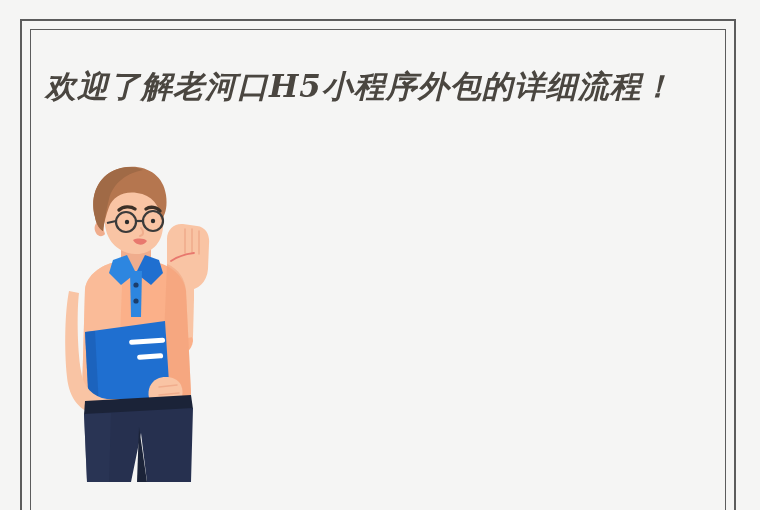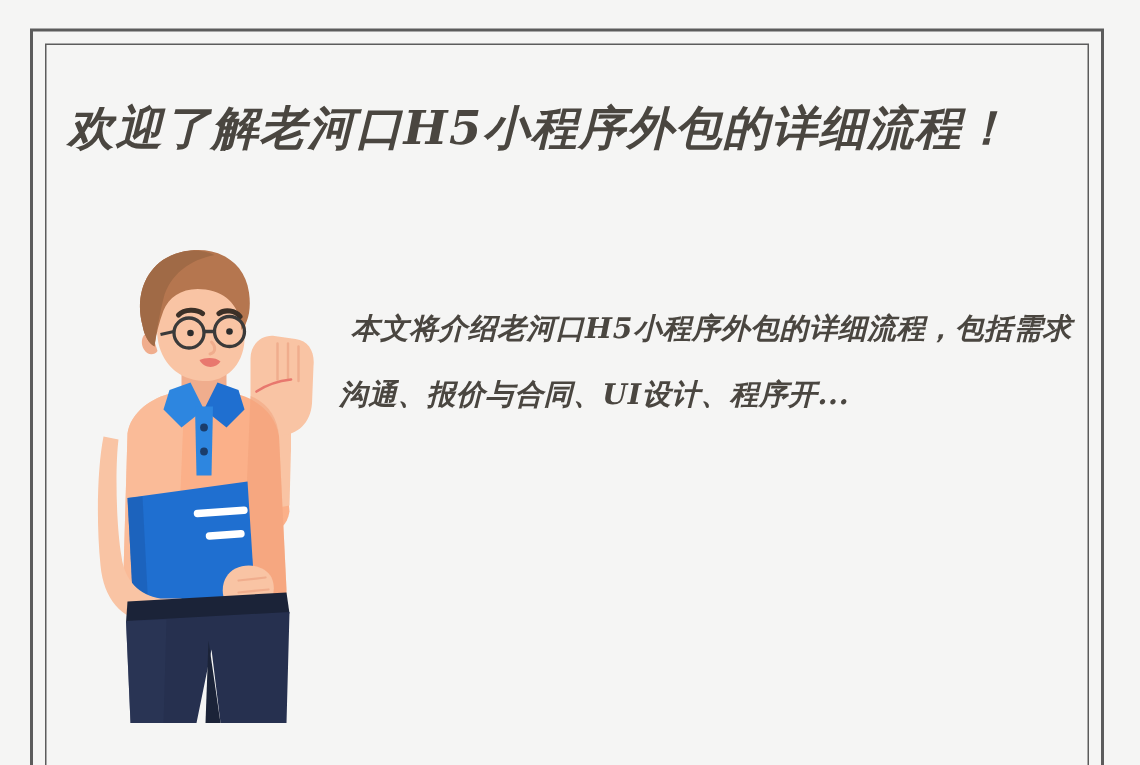--- a/index.html
+++ b/index.html
@@ -192,16 +192,15 @@
         <g>
           <path d="M34 236 L140 230 L142 244 L33 250 Z" fill="#1b2338"></path>
           <path d="M33 249 L142 243 L140 317 L96 317 L90 268 L80 317 L36 317 Z" fill="#26304f"></path>
           <path d="M88 262 L96 317 L86 317 Z" fill="#1b2338"></path>
           <path d="M33 249 L60 248 L58 317 L36 317 Z" fill="#2b3759" opacity="0.6"></path>
         </g>
 
       </svg>
     </div>
 
-    <p id="article-summary">本文将介绍老河口H5小程序外包的详细流程，包括需求沟通、报价与合同、UI设计、程序开...</p>
 
   </div>
 </div>
 
 </body></html>

